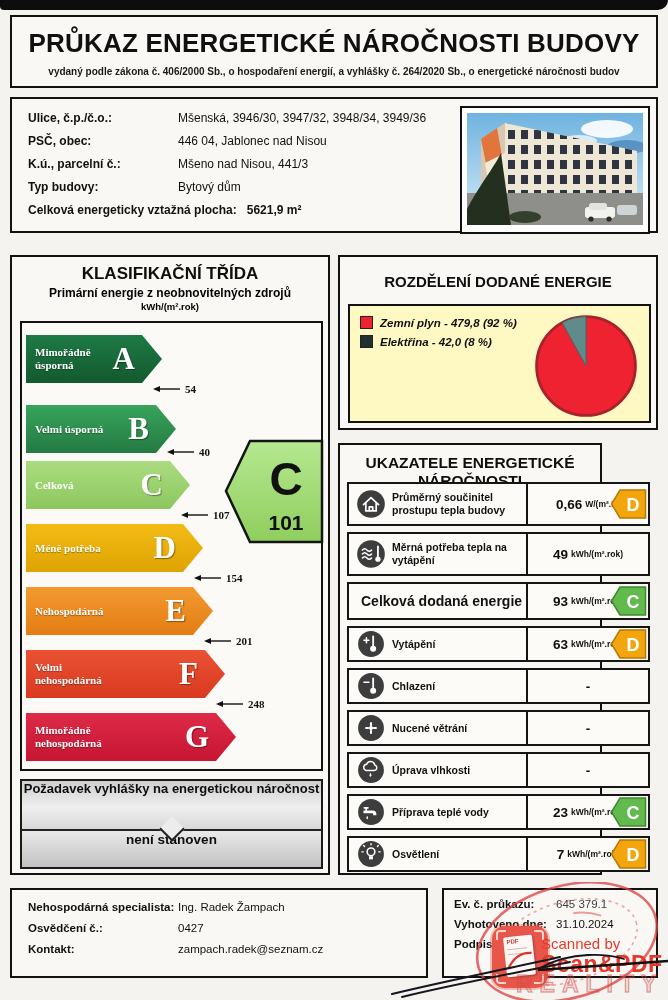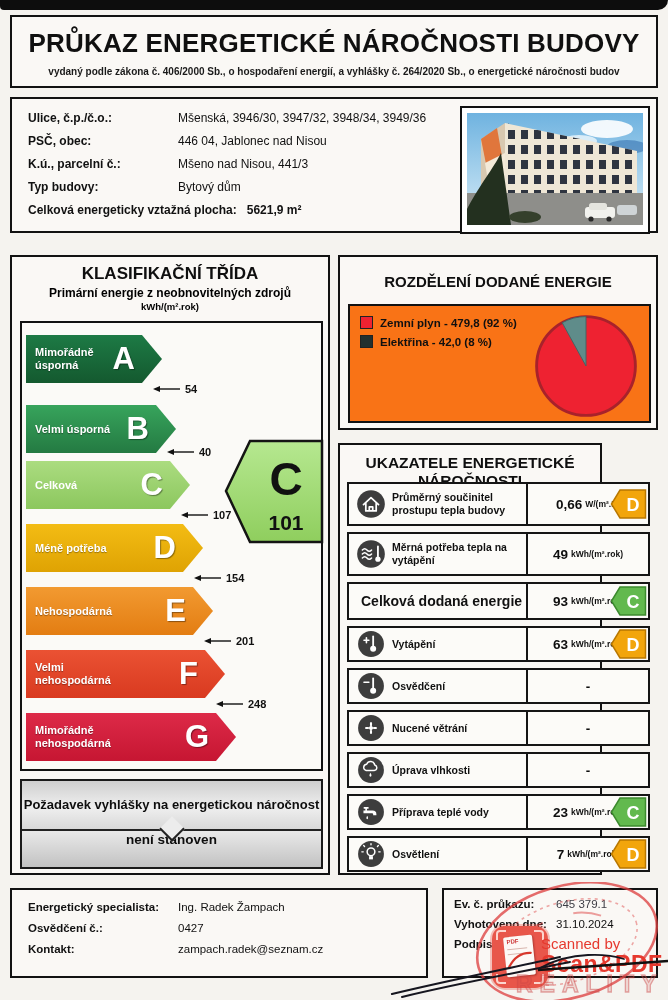--- a/index.html
+++ b/index.html
@@ -29,21 +29,21 @@
 
   
   .panel { position:absolute; border:2.5px solid #121212; background:#faf8f5; }
   .panel-title { text-align:center; font-weight:bold; color:#0f0f0f; }
 
   
   .class-panel { left:10px; top:255px; width:320px; height:620px; }
   .class-title { font-size:17px; margin-top:7px; }
   .class-sub { font-size:12px; font-weight:bold; text-align:center; margin-top:2px; }
   .class-unit { font-size:9.5px; font-weight:bold; text-align:center; margin-top:1px; }
-  .bands-box { position:absolute; left:8px; top:64px; width:303px; height:450px; border:2px solid #121212; background:#fbfaf7; }
+  .bands-box { position:absolute; left:8px; top:64px; width:303px; height:450px; border:2px solid #121212; background:#fbfaf7;font-family:Liberation Serif, serif; }
   .band { position:absolute; left:4px; height:48px; color:#fff; display:flex; align-items:center;
           clip-path:polygon(0 0, calc(100% - 20px) 0, 100% 50%, calc(100% - 20px) 100%, 0 100%); }
   .band-label { font-size:11px; font-weight:bold; line-height:1.15; padding-left:9px; max-width:100px;
                 text-shadow:0 1px 1px rgba(0,0,0,.35); }
   .band-letter { position:absolute; right:27px; top:50%; transform:translateY(-50%);
                  font-size:31px; font-weight:bold; text-shadow:1px 1px 1px rgba(0,0,0,.4); }
   .b0 { top:12px;  width:136px; background:linear-gradient(180deg,#1d7a45,#14592f); }
   .b1 { top:75px;  width:150px; background:linear-gradient(180deg,#37a45c,#247a42);margin-top:7px; }
   .b2 { top:138px; width:164px; background:linear-gradient(180deg,#abdc80,#8cc75e); }
   .b2 .band-label { text-shadow:none; }
@@ -52,32 +52,32 @@
   .b5 { top:327px; width:199px; background:linear-gradient(180deg,#ea5233,#d93a20); }
   .b6 { top:390px; width:210px; background:linear-gradient(180deg,#dd2a48,#c61632); }
   .threshold { position:absolute; height:15px; display:flex; align-items:center; font-size:11px;
                font-weight:bold; color:#111; }
   .threshold svg { margin-right:4px; }
   .current-arrow { position:absolute; right:3px; top:182px; }
   
   .req-box { position:absolute; left:8px; top:522px; width:303px; height:90px; border:2px solid #1a1a1a; }
   .req-top { position:relative; height:50px; background:linear-gradient(180deg,#cfcfcf,#efefef 55%,#d8d8d8);
              border-bottom:2px solid #222; text-align:center; font-size:13px; font-weight:bold;
-             padding-top:16px; line-height:1.3; color:#0e0e0e; }
+             padding-top:0; line-height:1.3; color:#0e0e0e; }
   .req-bottom { position:relative; height:36px; background:linear-gradient(180deg,#e9e9e9,#c2c2c2);
                 text-align:center; font-size:13.5px; font-weight:bold; padding-top:1px; color:#0e0e0e; }
   .req-notch { position:absolute; left:50%; top:-11px; width:18px; height:18px; margin-left:-9px;
                background:#ececec; transform:rotate(45deg);
                border-right:2px solid #222; border-bottom:2px solid #222; }
 
   
   .energy-panel { left:338px; top:255px; width:320px; height:175px; }
   .energy-title { font-size:15px; margin-top:16px; }
   .energy-unit { font-size:11px; font-weight:bold; text-align:center; margin-top:2px; }
-  .pie-box { position:absolute; left:8px; top:47px; width:303px; height:119px; border:2px solid #121212; background:#f97316; }
+  .pie-box { position:absolute; left:8px; top:47px; width:303px; height:119px; border:2px solid #121212; background:#fef9c3;font-style:italic; }
   .legend { position:absolute; left:10px; top:10px; }
   .legend-item { display:flex; align-items:center; margin-bottom:6px; font-size:11.5px; font-weight:bold; color:#101010; }
   .legend-swatch { width:13px; height:13px; margin-right:7px; border:1.5px solid #222; flex:0 0 13px; }
   .pie-wrap { position:absolute; right:6px; top:3px; }
 
   
   .ind-panel { left:338px; top:443px; width:264px; height:432px; }
   .ind-title { font-size:15.5px; margin-top:9px; }
   .ind-rows { position:absolute; left:7px; top:37px; width:303px; }
   .ind-row { position:relative; border:2px solid #151515; background:#fcfbf8; margin-bottom:6px;
@@ -385,21 +385,21 @@
       </div>
 
       <div class="ind-row" style="height:36px;">
         <div class="ind-cell-label">
           <svg class="ind-icon" width="28" height="28" viewBox="0 0 26 26">
             <circle cx="13" cy="13" r="12" fill="#3d3d3d"></circle>
             <line x1="15" y1="6" x2="15" y2="15" stroke="#fff" stroke-width="1.7" stroke-linecap="round"></line>
             <circle cx="15" cy="17.5" r="2.8" fill="#fff"></circle>
             <path d="M6.5,9.5 h4.5" stroke="#fff" stroke-width="1.5" stroke-linecap="round"></path>
           </svg>
-          <span class="ind-label">Osvědčení</span>
+          <span class="ind-label">Chlazení</span>
         </div>
         <div class="ind-cell-value">
           <span class="ind-value">-</span>
         </div>
       </div>
 
       <div class="ind-row" style="height:36px;">
         <div class="ind-cell-label">
           <svg class="ind-icon" width="28" height="28" viewBox="0 0 26 26">
             <circle cx="13" cy="13" r="12" fill="#3d3d3d"></circle>
@@ -470,21 +470,21 @@
             <text x="23" y="22.5" text-anchor="middle" font-size="18" font-weight="bold" fill="#fff" font-family="Liberation Sans, sans-serif">D</text>
           </svg>
         </div>
       </div>
 
     </div>
   </div>
 
   <div class="footer-left">
     <div class="f-row">
-      <span class="f-label">Energetický specialista:</span>
+      <span class="f-label">Nehospodárná specialista:</span>
       <span class="f-value">Ing. Radek Žampach</span>
     </div>
     <div class="f-row">
       <span class="f-label">Osvědčení č.:</span>
       <span class="f-value">0427</span>
     </div>
     <div class="f-row">
       <span class="f-label">Kontakt:</span>
       <span class="f-value">zampach.radek@seznam.cz</span>
     </div>

